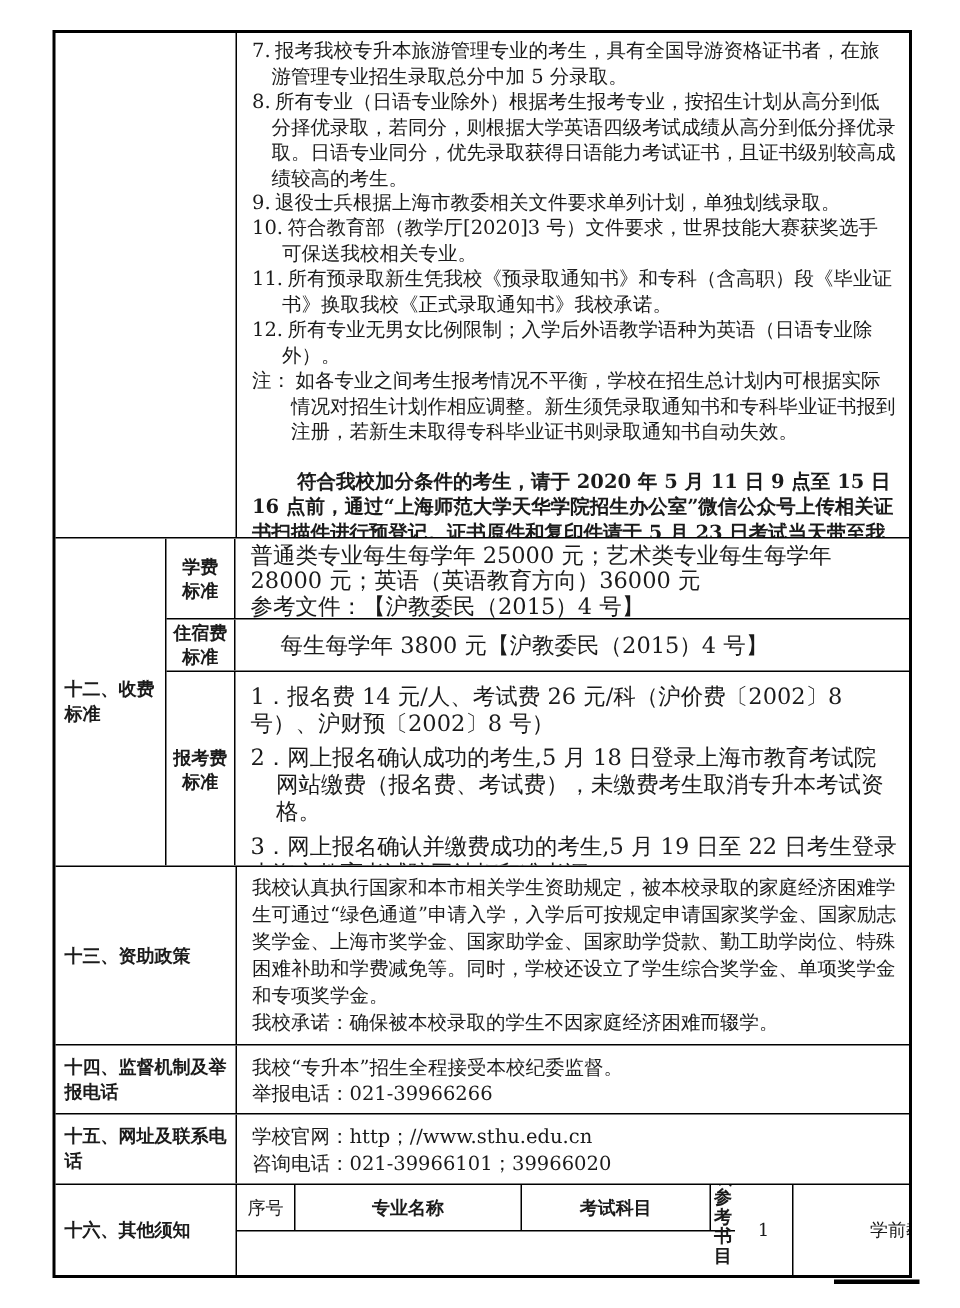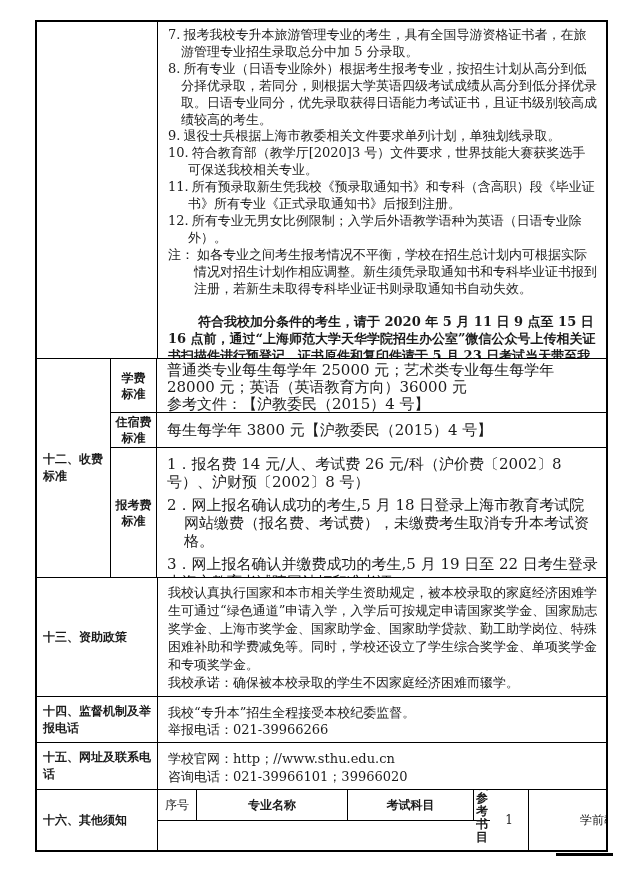--- a/index.html
+++ b/index.html
@@ -44,21 +44,21 @@
   .rowB{height:219px;}
   .fee-rows{flex:1;display:flex;flex-direction:column;}
   .fee-subrow{display:flex;box-sizing:border-box;border-bottom:1px solid #000;overflow:hidden;}
   .fee-subrow.last{border-bottom:none;}
   .sub-label-cell{
     width:46px;flex:0 0 46px;border-right:1px solid #000;box-sizing:border-box;
     display:flex;flex-direction:column;justify-content:center;align-items:center;
     font-weight:bold;font-size:12px;line-height:16px;text-align:center;
   }
   .fee-tuition{height:54px;}
-  .fee-accom{height:35px;}
+  .fee-accom{height:35px;gap:20px;}
   .fee-apply{flex:1;}
   .fee-content{flex:1;box-sizing:border-box;padding:3px 8px 2px 10px;font-size:15px;line-height:17px;}
   .fee-apply-content{line-height:18px;padding-top:7px;}
   .fee-item{margin-bottom:5px;}
   .hang-17{padding-left:17px;text-indent:-17px;}
 
   
   .rowC{height:119px;}
   .rowC .content-cell{line-height:18px;padding-top:4px;}
   .rowD{height:46px;}
@@ -86,21 +86,21 @@
 <div class="page">
   <div class="doc-table">
 
     <div class="row rowA">
       <div class="label-cell"></div>
       <div class="content-cell notes">
         <div class="note-item hang-13"><span class="num">7.</span><span>报考我校专升本旅游管理专业的考生，具有全国导游资格证书者，在旅游管理专业招生录取总分中加 5 分录取。</span></div>
         <div class="note-item hang-13"><span class="num">8.</span><span>所有专业（日语专业除外）根据考生报考专业，按招生计划从高分到低分择优录取，若同分，则根据大学英语四级考试成绩从高分到低分择优录取。日语专业同分，优先录取获得日语能力考试证书，且证书级别较高成绩较高的考生。</span></div>
         <div class="note-item hang-13"><span class="num">9.</span><span>退役士兵根据上海市教委相关文件要求单列计划，单独划线录取。</span></div>
         <div class="note-item hang-20"><span class="num">10.</span><span>符合教育部（教学厅[2020]3 号）文件要求，世界技能大赛获奖选手可保送我校相关专业。</span></div>
-        <div class="note-item hang-20"><span class="num">11.</span><span>所有预录取新生凭我校《预录取通知书》和专科（含高职）段《毕业证书》所有专业《正式录取通知书》后报到注册。</span></div>
+        <div class="note-item hang-20"><span class="num">11.</span><span>所有预录取新生凭我校《预录取通知书》和专科（含高职）段《毕业证书》换取我校《正式录取通知书》我校承诺。</span></div>
         <div class="note-item hang-20"><span class="num">12.</span><span>所有专业无男女比例限制；入学后外语教学语种为英语（日语专业除外）。</span></div>
         <div class="note-item hang-26"><span class="num">注：</span><span>如各专业之间考生报考情况不平衡，学校在招生总计划内可根据实际情况对招生计划作相应调整。新生须凭录取通知书和专科毕业证书报到注册，若新生未取得专科毕业证书则录取通知书自动失效。</span></div>
         <div class="bonus">符合我校加分条件的考生，请于 2020 年 5 月 11 日 9 点至 15 日 16 点前，通过“上海师范大学天华学院招生办公室”微信公众号上传相关证书扫描件进行预登记。证书原件和复印件请于 5 月 23 日考试当天带至我校招生办进行复核。</div>
       </div>
     </div>
 
     <div class="row rowB">
       <div class="label-cell-narrow">十二、收费标准</div>
       <div class="fee-rows">
         <div class="fee-subrow fee-tuition">

